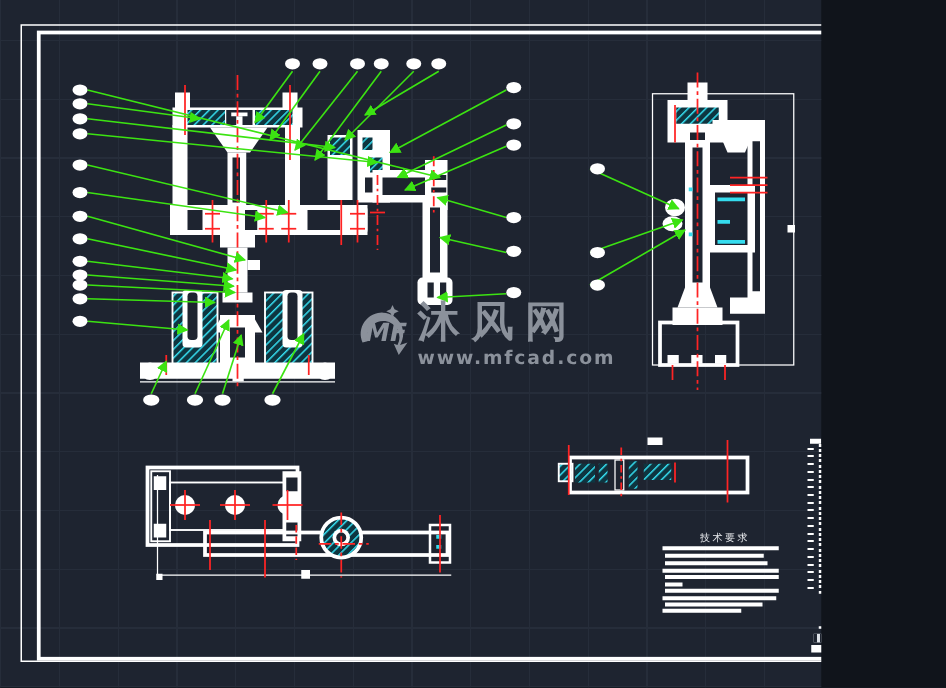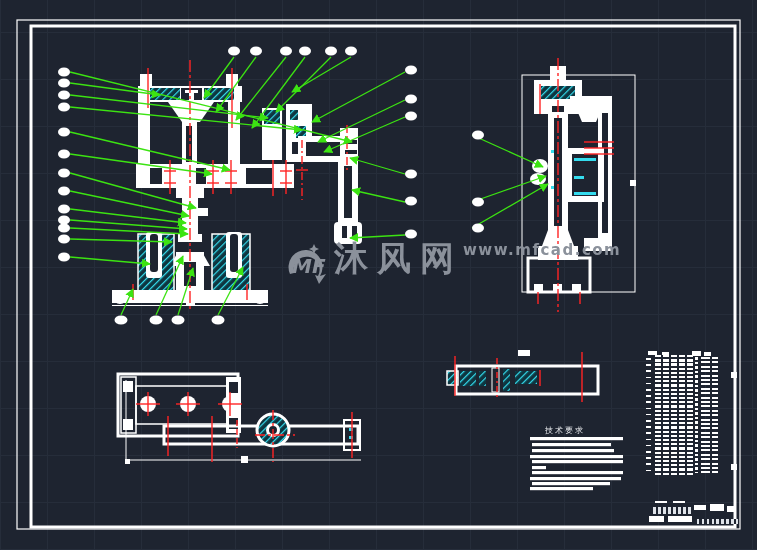--- a/index.html
+++ b/index.html
@@ -1,32 +1,32 @@
 <!DOCTYPE html>
 <html><head>
 <meta charset="utf-8">
 <style>
   html,body{margin:0;padding:0;background:#10141b;}
   .sheet{
-    position:relative;width:757px;height:550px;overflow:hidden;
+    position:relative;width:657px;height:550px;overflow:hidden;
     background-color:#1e2430;
     background-image:
       repeating-linear-gradient(90deg,#262d3a 0 1px,transparent 1px 47px),
       repeating-linear-gradient(0deg,#262d3a 0 1px,transparent 1px 47px);
     font-family:"DejaVu Sans",sans-serif;
   }
   svg.draw{position:absolute;left:0;top:0;}
   
   .wm{position:absolute;left:284px;top:240px;display:flex;align-items:flex-start;
       color:#8b919b;user-select:none;}
-  .wm-text{margin-left:4px;display:flex;flex-direction:row;}
+  .wm-text{margin-left:4px;display:flex;flex-direction:column;}
   .wm-brand{font-size:34px;font-weight:bold;letter-spacing:9px;line-height:36px;}
   .wm-url{font-size:15px;font-weight:bold;letter-spacing:1.5px;line-height:16px;margin-top:2px;text-align:center;}
   
-  .tech-title{position:absolute;left:540px;top:425px;width:50px;text-align:center;
+  .tech-title{position:absolute;left:560px;top:425px;width:50px;text-align:left;
       font-size:8px;color:#e9ebee;letter-spacing:2px;}
   
   .parts{position:absolute;left:645px;top:354px;width:74px;height:122px;}
   .pt-ticks{position:absolute;left:1px;top:4px;width:5px;height:114px;
       background:repeating-linear-gradient(180deg,#fff 0 1.6px,transparent 1.6px 6.2px);}
   .pt-main{position:absolute;left:10px;top:1px;width:38px;height:120px;
       background:
         repeating-linear-gradient(90deg,transparent 0 6px,#1e2430 6px 8px),
         repeating-linear-gradient(180deg,#fff 0 2.3px,transparent 2.3px 4.2px);}
   .pt-div{position:absolute;left:50px;top:3px;width:2.5px;height:116px;

